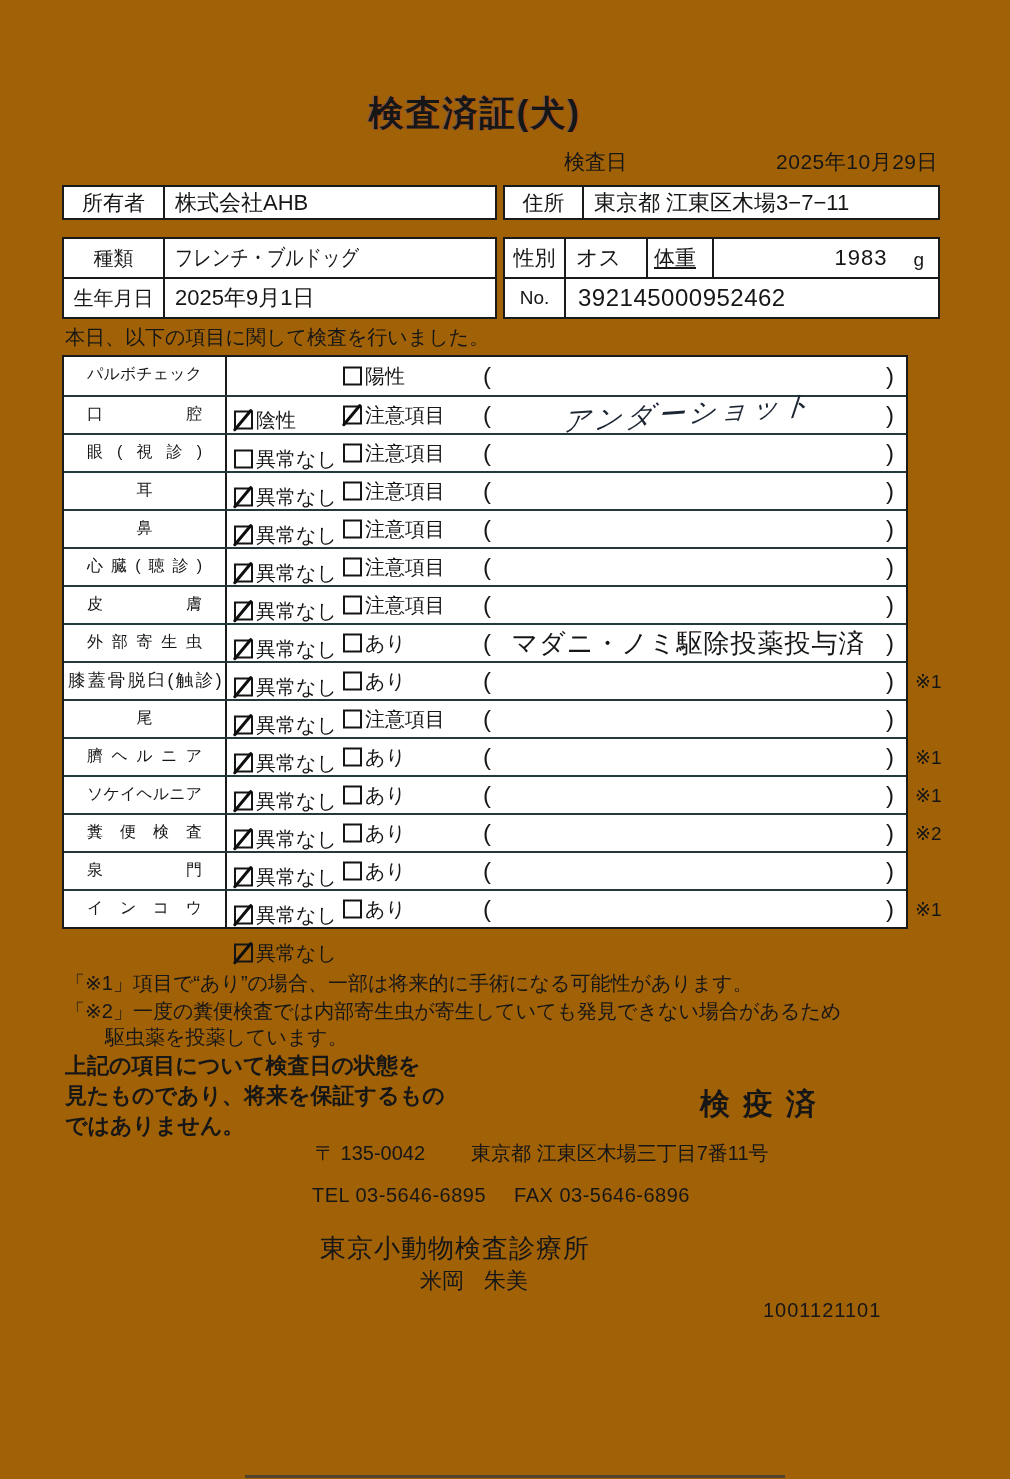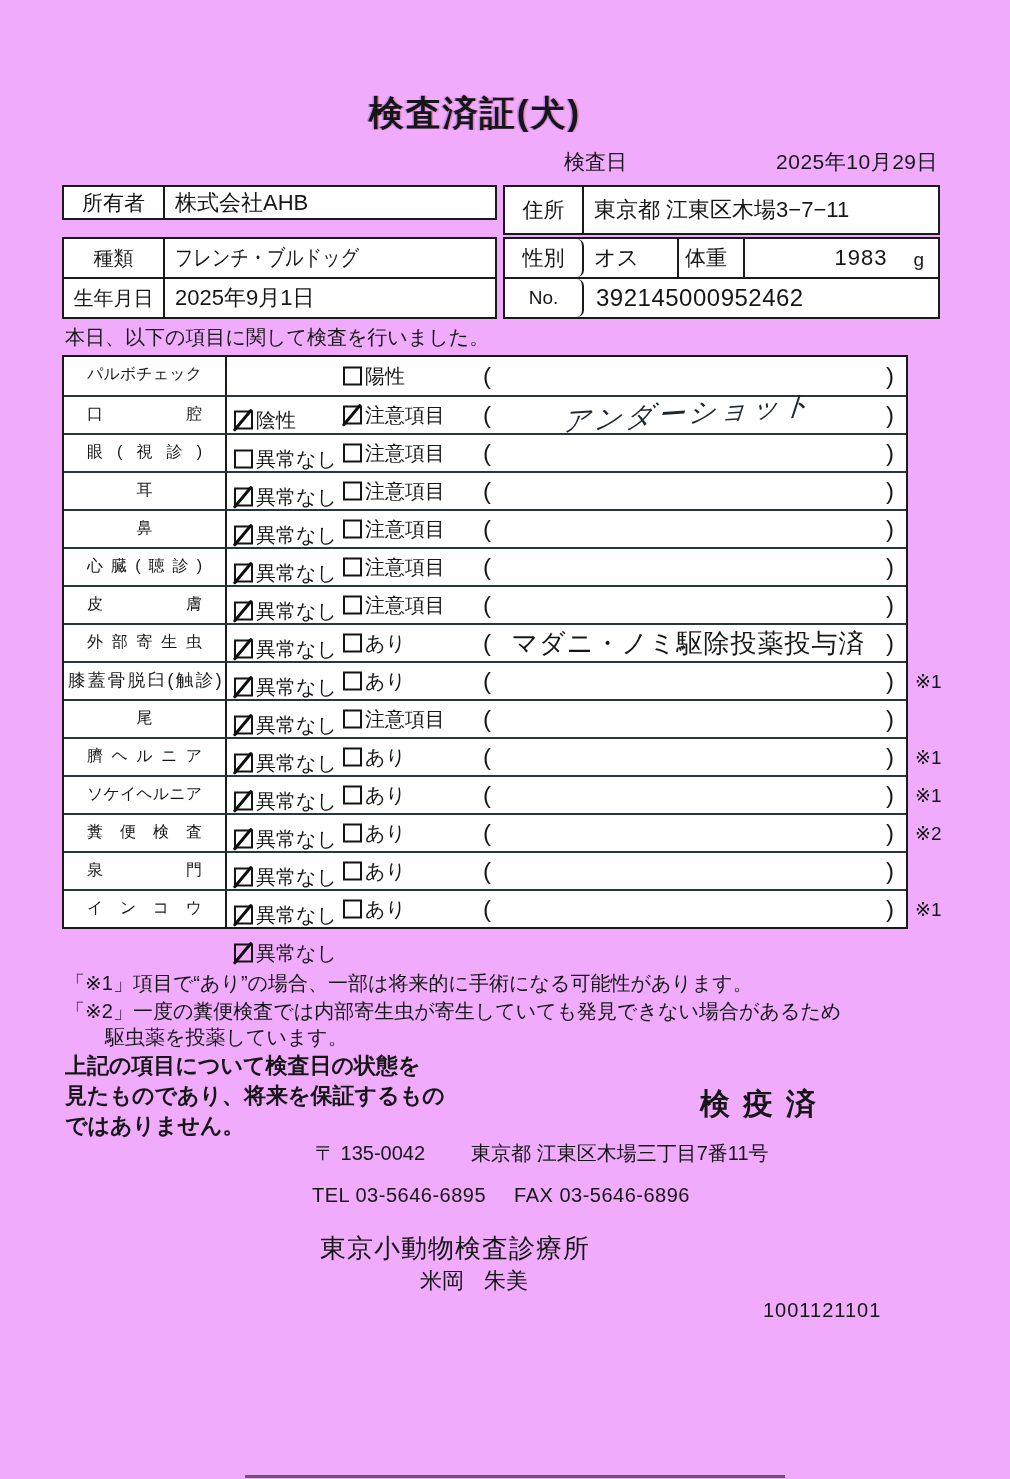--- a/index.html
+++ b/index.html
@@ -1,45 +1,45 @@
 <!DOCTYPE html>
 <html><head>
 <meta charset="utf-8">
 <style>
   html,body{margin:0;padding:0;background:#e8e8e8;}
-  #page{position:relative;width:1010px;height:1479px;background:#f0abfc;overflow:hidden;
+  #page{position:relative;width:1010px;height:1479px;background:#a16207;overflow:hidden;
         font-family:"Liberation Sans","DejaVu Sans",sans-serif;color:#161616;}
   .abs{position:absolute;}
 
   
   #title{left:0;right:60px;top:90px;text-align:center;font-size:35px;font-weight:700;letter-spacing:2px;
          text-shadow:1.5px 0 0 rgba(205,40,40,.30),-1.5px 0 0 rgba(35,70,205,.30);}
 
   
   #exam-date-label{left:564px;top:148px;font-size:21px;}
   #exam-date-value{right:72px;top:148px;font-size:21px;letter-spacing:.5px;}
 
   
   .hbox{border:2px solid #1a1a1a;box-sizing:border-box;display:flex;background:#fff;}
   .hrow{display:flex;flex:1;}
   .hlbl{border-right:2px solid #1a1a1a;display:flex;align-items:center;justify-content:center;
         font-size:21px;box-sizing:border-box;flex:none;}
   .hval{flex:1;display:flex;align-items:center;padding-left:10px;font-size:22px;box-sizing:border-box;}
   #owner-box{left:62px;top:185px;width:435px;height:35px;}
   #owner-box .hlbl{width:101px;}
-  #address-box{left:503px;top:185px;width:437px;height:50px;}
+  #address-box{left:503px;top:185px;width:437px;height:35px;}
   #address-box .hlbl{width:79px;}
   #animal-left{left:62px;top:237px;width:435px;height:82px;flex-direction:column;}
   #animal-left .hrow{border-bottom:2px solid #1a1a1a;}
   #animal-left .hrow:last-child{border-bottom:none;}
   #animal-left .hlbl{width:101px;font-size:20px;}
   #animal-right{left:503px;top:237px;width:437px;height:82px;flex-direction:column;}
   #animal-right .hrow{border-bottom:2px solid #1a1a1a;}
   #animal-right .hrow:last-child{border-bottom:none;}
-  #animal-right .hlbl{width:79px;border-radius:7px;}
+  #animal-right .hlbl{width:61px;}
   .hcell{border-right:2px solid #1a1a1a;display:flex;align-items:center;padding-left:10px;
          font-size:22px;box-sizing:border-box;flex:none;}
   .condensed{transform:scaleX(.82);transform-origin:left center;white-space:nowrap;}
   #weight-val{flex:1;display:flex;align-items:center;justify-content:flex-end;font-size:22px;}
   #weight-val .num{letter-spacing:1px;}
   #weight-val .unit{font-size:19px;margin:4px 14px 0 26px;}
   #no-val{flex:1;display:flex;align-items:center;padding-left:12px;font-size:24px;letter-spacing:.5px;}
 
   #intro{left:65px;top:324px;font-size:20px;}
 
@@ -110,22 +110,22 @@
         </div>
     </div>
     <div class="hrow">
       <div class="hlbl">生年月日</div>
       <div class="hval">2025年9月1日</div>
     </div>
   </div>
   <div id="animal-right" class="abs hbox">
     <div class="hrow">
       <div class="hlbl">性別</div>
-      <div class="hcell" style="width:95px;">オス</div>
-      <div class="hcell" style="width:66px;padding-left:6px;font-size:21px;">体重</div>
+      <div class="hcell" style="width:82px;">オス</div>
+      <div class="hcell" style="width:66px;padding-left:6px;font-size:21px;text-decoration:underline;">体重</div>
       <div id="weight-val">
         <span class="num">1983</span>
         <span class="unit">g</span>
       </div>
     </div>
     <div class="hrow">
       <div class="hlbl" style="font-size:19px;">No.</div>
       <div id="no-val">392145000952462</div>
     </div>
   </div>

